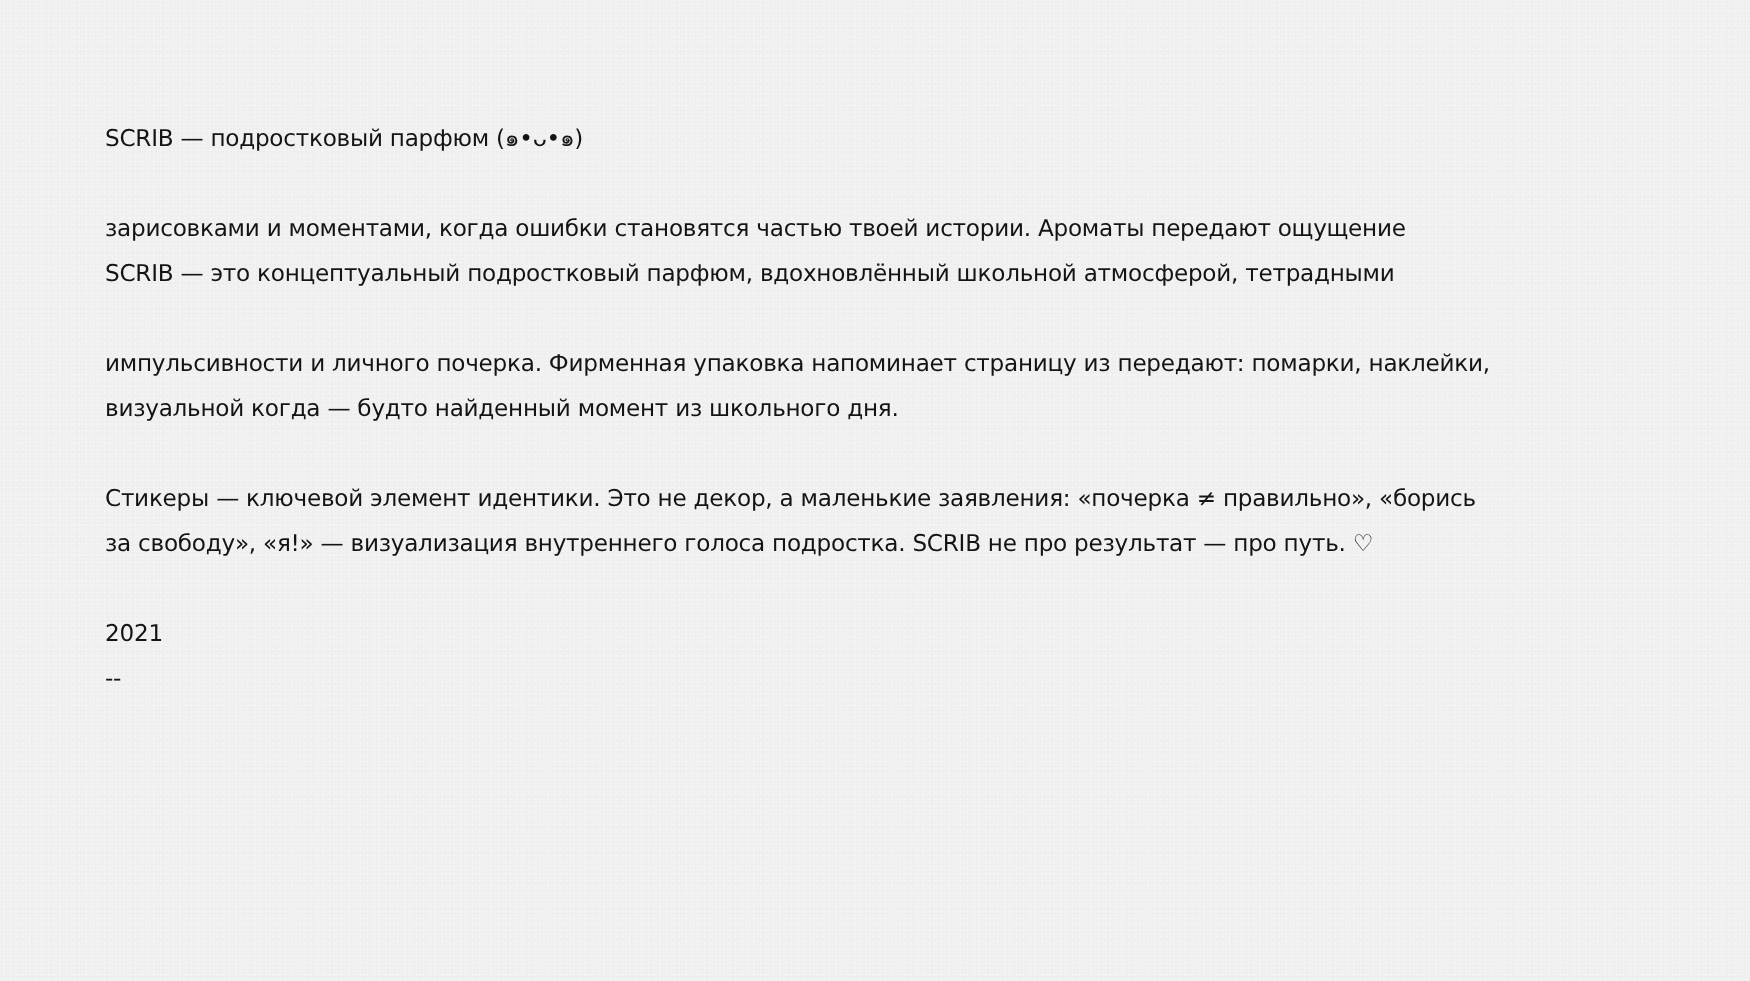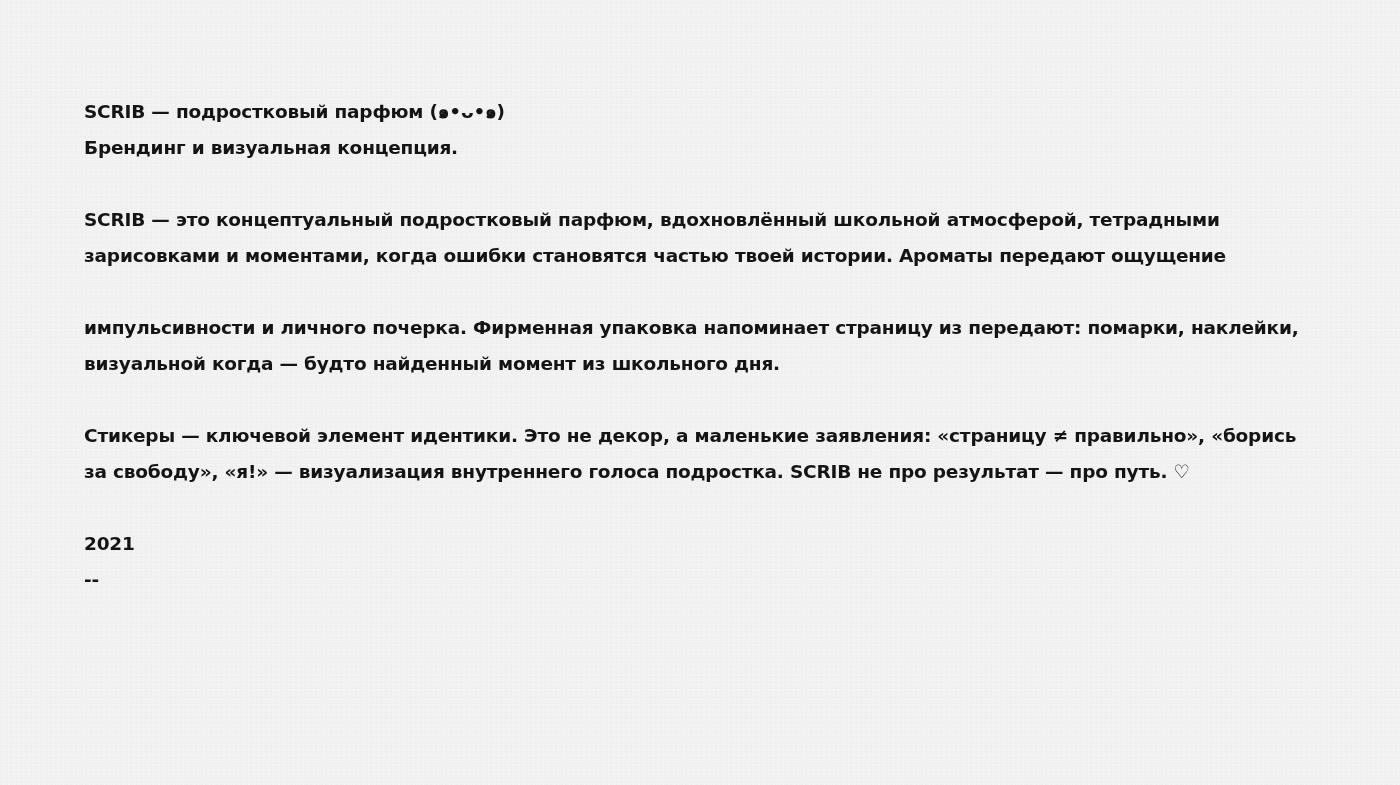--- a/index.html
+++ b/index.html
@@ -26,54 +26,52 @@
       pointer-events: none;
     }
     .content {
       position: absolute;
       left: 84px;
       top: 94px;
       width: 1240px;
       font-size: 18.5px;
       line-height: 36px;
       letter-spacing: -0.2px;
-      font-weight: bold;
     }
     .line {
       display: block;
       white-space: nowrap;
     }
     .gap {
       display: block;
       height: 36px;
     }
   </style>
 </head>
 <body>
 
 <div class="noise"></div>
 
 <main class="content">
   <span class="line">SCRIB — подростковый парфюм (๑•ᴗ•๑)</span>
-  <span class="line">Брендинг и визуальная концепция.</span>
   <span class="gap"></span>
 
   <section>
+    <span class="line">зарисовками и моментами, когда ошибки становятся частью твоей истории. Ароматы передают ощущение</span>
     <span class="line">SCRIB — это концептуальный подростковый парфюм, вдохновлённый школьной атмосферой, тетрадными</span>
-    <span class="line">зарисовками и моментами, когда ошибки становятся частью твоей истории. Ароматы передают ощущение</span>
   </section>
   <span class="gap"></span>
 
   <section>
     <span class="line">импульсивности и личного почерка. Фирменная упаковка напоминает страницу из передают: помарки, наклейки,</span>
     <span class="line">визуальной когда — будто найденный момент из школьного дня.</span>
   </section>
   <span class="gap"></span>
 
   <section>
-    <span class="line">Стикеры — ключевой элемент идентики. Это не декор, а маленькие заявления: «страницу ≠ правильно», «борись</span>
+    <span class="line">Стикеры — ключевой элемент идентики. Это не декор, а маленькие заявления: «почерка ≠ правильно», «борись</span>
     <span class="line">за свободу», «я!» — визуализация внутреннего голоса подростка. SCRIB не про результат — про путь. ♡</span>
   </section>
   <span class="gap"></span>
 
   <span class="line">2021</span>
   <span class="line">--</span>
 </main>
 
 </body></html>

